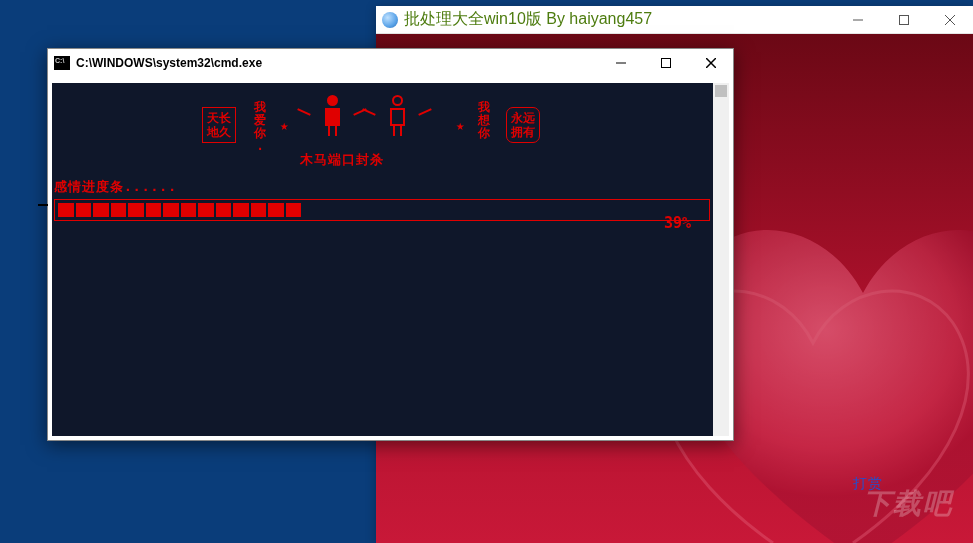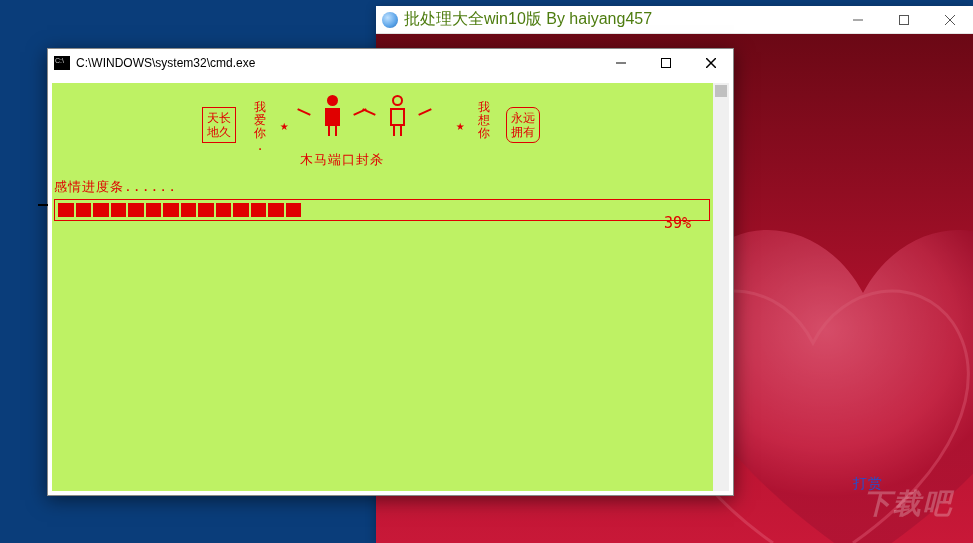--- a/index.html
+++ b/index.html
@@ -23,31 +23,31 @@
   .s3{left:200px;top:180px;width:4px;height:4px;} .s4{left:40px;top:240px;width:5px;height:5px;}
   .s5{left:160px;top:300px;width:6px;height:6px;} .s6{left:90px;top:360px;width:4px;height:4px;}
 
   .side-btns { position:absolute; right:72px; top:84px; width:86px; display:flex; flex-direction:column; gap:50px; }
   .side-btn { background:#efefef; border:1px solid #9a9a9a; padding:2px 0; text-align:center; font-size:12px; cursor:pointer; }
   .side-btn.active { background:#d0d0d0; outline:1px solid #3a8fe8; outline-offset:-1px; }
   .watermark { position:absolute; right:90px; bottom:50px; color:#2050d0; font-size:14px; letter-spacing:1px; }
   .wm2 { position:absolute; right:20px; bottom:20px; color:rgba(255,255,255,.25); font-size:28px; font-weight:bold; letter-spacing:2px; font-style:italic; }
 
   
-  .cmd-window { position:absolute; left:47px; top:48px; width:687px; height:448px; background:#fff; box-shadow:0 4px 18px rgba(0,0,0,.5); border:1px solid #888; }
+  .cmd-window { position:absolute; left:47px; top:48px; width:687px; height:393px; background:#fff; box-shadow:0 4px 18px rgba(0,0,0,.5); border:1px solid #888;font-weight:bold; }
   .cmd-titlebar { height:28px; display:flex; align-items:center; padding-left:6px; }
   .cmd-icon { width:16px; height:14px; background:#000; position:relative; margin-right:6px; }
   .cmd-icon::before { content:"C:\\"; color:#ccc; font-size:7px; position:absolute; left:1px; top:1px; line-height:7px; }
   .cmd-title { flex:1; font-size:12px; color:#000; }
   .cmd-ctrls { display:flex; }
   .cmd-ctrl { width:45px; height:28px; display:flex; align-items:center; justify-content:center; cursor:pointer; }
   .cmd-ctrl svg { width:10px; height:10px; stroke:#000; stroke-width:1; fill:none; }
   .cmd-ctrl.close svg { stroke-width:1.5; }
 
-  .cmd-client { position:absolute; left:4px; right:4px; top:34px; bottom:4px; background:#bef264; font-family:"NSimSun","SimSun",monospace; font-size:14px; color:#e00000; }
+  .cmd-client { position:absolute; left:4px; right:4px; top:34px; bottom:4px; background:#0f172a; font-family:"NSimSun","SimSun",monospace; font-size:14px; color:#e00000; }
   .cmd-scroll { position:absolute; right:0; top:0; width:16px; height:100%; background:#f0f0f0; }
   .cmd-thumb { position:absolute; right:2px; top:2px; width:12px; height:12px; background:#c0c0c0; }
 
   .art { position:absolute; left:150px; top:10px; width:360px; height:74px; color:#e00000; }
   .art .box { position:absolute; border:1.5px solid #e00000; display:flex; flex-direction:column; align-items:center; justify-content:center; font-size:12px; line-height:14px; padding:3px 4px; }
   .box.b1{left:0;top:14px;} .box.b4{left:304px;top:14px;border-radius:7px;}
   .art .vert { position:absolute; top:8px; font-size:12px; line-height:13px; width:12px; text-align:center; }
   .vert.v1{left:52px;} .vert.v2{left:276px;}
   .art .star{ position:absolute; top:24px; font-size:14px; }
   .star.st1{left:78px;} .star.st2{left:254px;}

